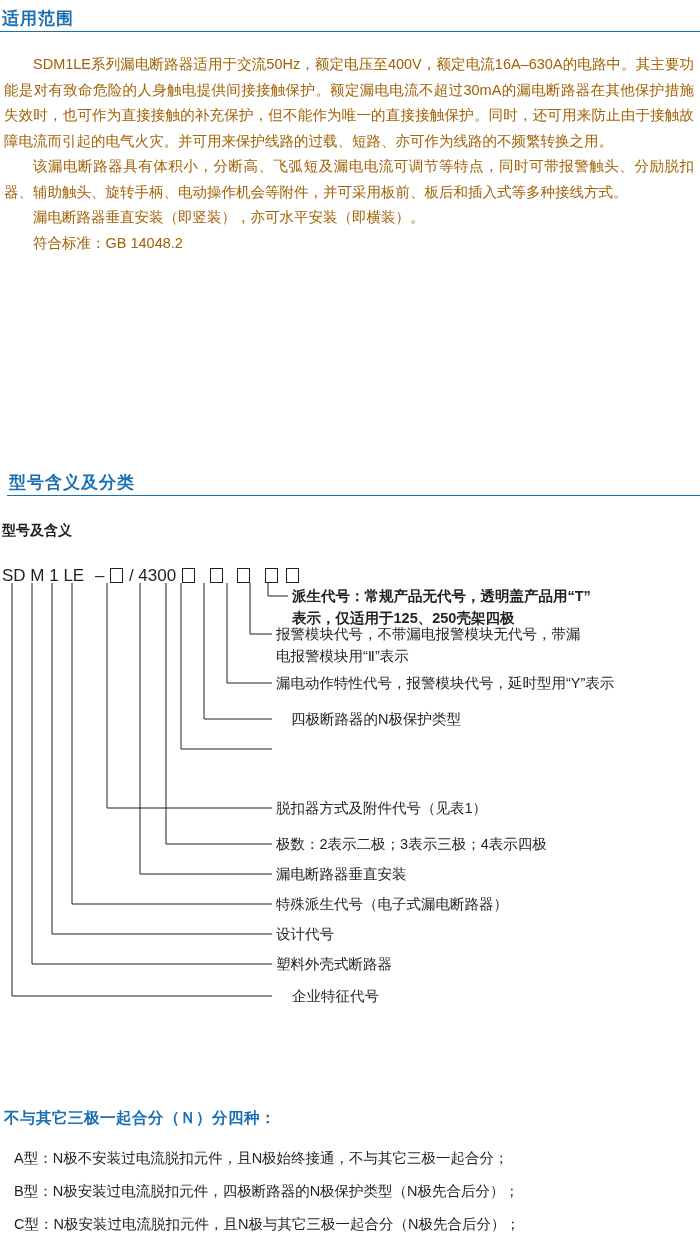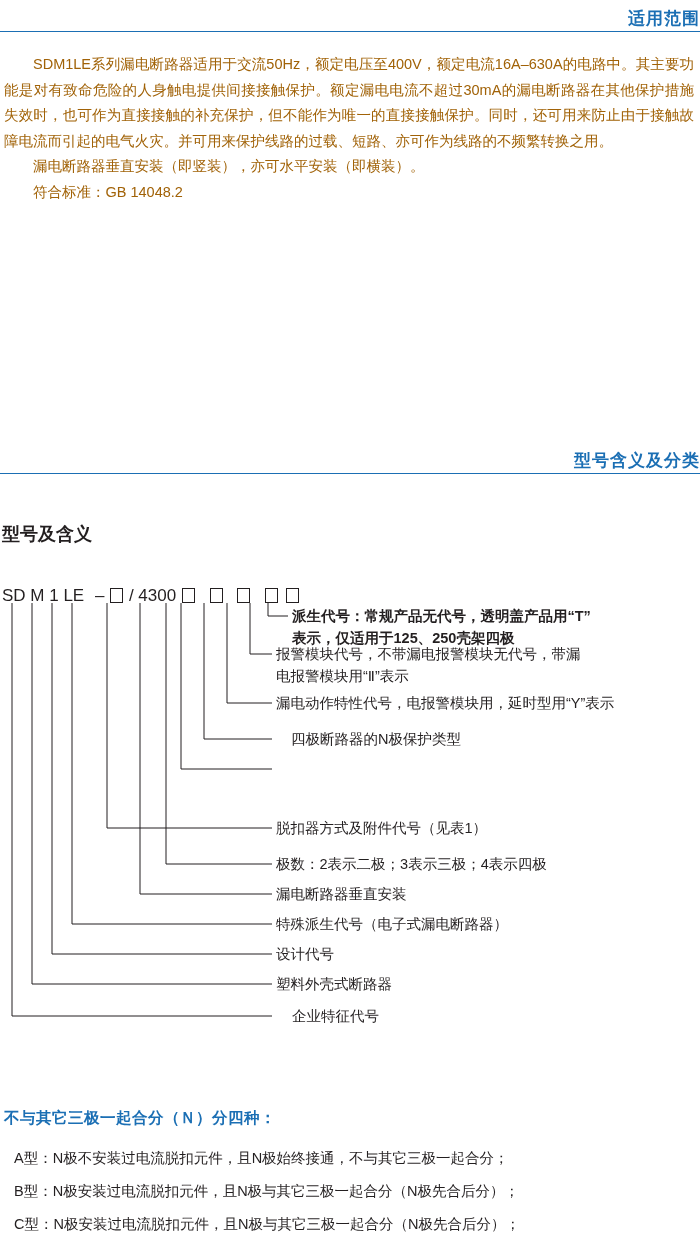--- a/index.html
+++ b/index.html
@@ -22,38 +22,37 @@
     padding: 0;
     box-sizing: border-box;
   }
 
   
   .section-head {
     position: absolute;
     left: 0;
     width: 700px;
     box-sizing: border-box;
-    text-align: right;
   }
   .section-head .title {
     font-size: 17px;
     font-weight: bold;
     color: #1b6fb4;
     letter-spacing: 1px;
     padding-left: 2px;
     line-height: 22px;
   }
   .section-head .rule {
     border-bottom: 1.6px solid #1b6fb4;
     margin-top: 1px;
     width: 700px;
   }
 
   #head-scope { top: 8px; }
-  #head-model { top: 450px; }
+  #head-model { top: 472px; padding-left: 7px; }
 
   
   .body-block {
     position: absolute;
     left: 4px;
     width: 690px;
     font-size: 14.5px;
     line-height: 25.5px;
     color: #a16207;
     text-align: justify;
@@ -61,31 +60,31 @@
   #scope-body { top: 52px; }
   .body-block p {
     margin: 0;
     text-indent: 2em;
   }
 
   
   .sub-head {
     position: absolute;
     left: 2px;
-    font-size: 18px;
+    font-size: 14px;
     font-weight: bold;
     color: #231f20;
   }
   #sub-model { top: 522px; }
 
   
   #model-diagram {
     position: absolute;
     left: 0px;
-    top: 576px;
+    top: 556px;
     width: 624px;
     height: 470px;
   }
   .code-row {
     position: absolute;
     left: 2px;
     top: 10px;
     font-size: 17px;
     letter-spacing: 0px;
     white-space: nowrap;
@@ -143,20 +142,21 @@
 
 <div class="page">
 
   <div class="section-head" id="head-scope">
     <div class="title">适用范围</div>
     <div class="rule"></div>
   </div>
 
   <div class="body-block" id="scope-body">
     <p>SDM1LE系列漏电断路器适用于交流50Hz，额定电压至400V，额定电流16A–630A的电路中。其主要功能是对有致命危险的人身触电提供间接接触保护。额定漏电电流不超过30mA的漏电断路器在其他保护措施失效时，也可作为直接接触的补充保护，但不能作为唯一的直接接触保护。同时，还可用来防止由于接触故障电流而引起的电气火灾。并可用来保护线路的过载、短路、亦可作为线路的不频繁转换之用。</p>
+    <p>该漏电断路器具有体积小，分断高、飞弧短及漏电电流可调节等特点，同时可带报警触头、分励脱扣器、辅助触头、旋转手柄、电动操作机会等附件，并可采用板前、板后和插入式等多种接线方式。</p>
     <p>漏电断路器垂直安装（即竖装），亦可水平安装（即横装）。</p>
     <p>符合标准：GB 14048.2</p>
   </div>
 
   <div class="section-head" id="head-model">
     <div class="title">型号含义及分类</div>
     <div class="rule"></div>
   </div>
 
   <div class="sub-head" id="sub-model">型号及含义</div>
@@ -201,33 +201,33 @@
         <path d="M32,27 L32,408 L272,408"></path>
 
         <path d="M12,27 L12,440 L272,440"></path>
       </g>
     </svg>
 
     <div class="desc" style="left:292px; top:29px;font-weight:bold;">派生代号：常规产品无代号，透明盖产品用“T”
 表示，仅适用于125、250壳架四极</div>
     <div class="desc" style="left:276px; top:67px;">报警模块代号，不带漏电报警模块无代号，带漏
 电报警模块用“Ⅱ”表示</div>
-    <div class="desc" style="left:276px; top:116px;">漏电动作特性代号，电报警模块用，延时型用“Y”表示</div>
+    <div class="desc" style="left:276px; top:116px;">漏电动作特性代号，报警模块代号，延时型用“Y”表示</div>
     <div class="desc" style="left:276px; top:152px;margin-left:15px;">四极断路器的N极保护类型</div>
     <div class="desc" style="left:276px; top:241px;">脱扣器方式及附件代号（见表1）</div>
     <div class="desc" style="left:276px; top:277px;">极数：2表示二极；3表示三极；4表示四极</div>
     <div class="desc" style="left:276px; top:307px;">漏电断路器垂直安装</div>
     <div class="desc" style="left:276px; top:337px;">特殊派生代号（电子式漏电断路器）</div>
     <div class="desc" style="left:276px; top:367px;">设计代号</div>
     <div class="desc" style="left:276px; top:397px;">塑料外壳式断路器</div>
     <div class="desc" style="left:292px; top:429px;">企业特征代号</div>
   </div>
 
   <div id="neutral-head">不与其它三极一起合分（Ｎ）分四种：</div>
 
   <div id="neutral-list">
     <div class="n-item">A型：N极不安装过电流脱扣元件，且N极始终接通，不与其它三极一起合分；</div>
-    <div class="n-item">B型：N极安装过电流脱扣元件，且N极与其它三极一起合分（N极先合后分）；</div>
+    <div class="n-item">B型：N极安装过电流脱扣元件，四极断路器的N极保护类型（N极先合后分）；</div>
     <div class="n-item">C型：N极安装过电流脱扣元件，且N极与其它三极一起合分（N极先合后分）；</div>
     <div class="n-item">D型：N极安装过电流脱扣元件，且N极始终接通，不与其它三极一起合分；</div>
   </div>
 
 </div>
 
 </body></html>

